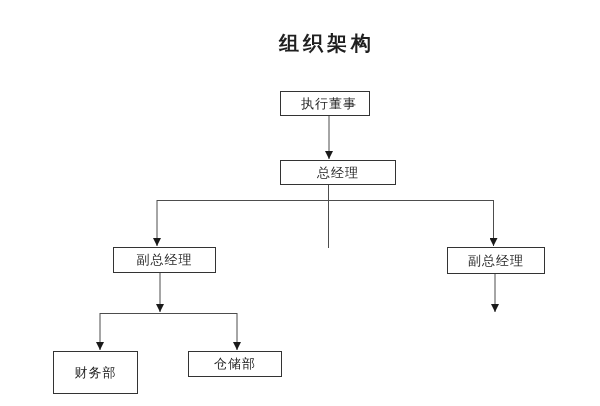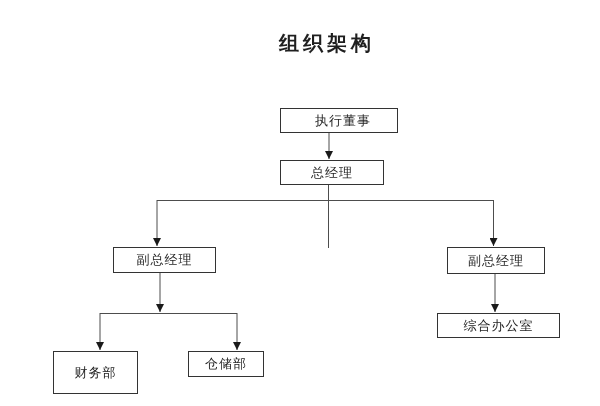--- a/index.html
+++ b/index.html
@@ -41,27 +41,27 @@
     border: 1px solid #333333;
     background: #ffffff;
     display: flex;
     align-items: center;
     justify-content: center;
     font-size: 13px;
     letter-spacing: 1px;
     color: #1f1f1f;
     white-space: nowrap;
   }
-  .n-exec      { left: 265px; top:  108px; width:  118px; height: 25px; padding-left: 8px; }
-  .n-gm        { left: 265px; top: 160px; width:  104px; height: 25px; }
+  .n-exec      { left: 265px; top:  91px; width:  90px; height: 25px; padding-left: 8px; }
+  .n-gm        { left: 265px; top: 160px; width:  116px; height: 25px; }
   .n-dgm-left  { left:  98px; top: 247px; width: 103px; height: 26px; }
   .n-biz       { left: 270px; top: 248px; width:  90px; height: 25px; }
   .n-dgm-right { left: 432px; top: 247px; width:  98px; height: 27px; }
   .n-finance   { left:  38px; top: 351px; width:  85px; height: 43px; }
-  .n-warehouse { left: 173px; top: 351px; width:  76px; height: 26px; }
+  .n-warehouse { left: 173px; top: 351px; width:  94px; height: 26px; }
   .n-office    { left: 422px; top: 313px; width: 123px; height: 25px; }
   line { stroke: #4d4d4d; stroke-width: 1; }
 </style>
 </head>
 <body>
 
 <div class="canvas">
 
   <div class="diagram-title">组织架构</div>
 
@@ -99,15 +99,14 @@
 
   <div class="node n-dgm-left">副总经理</div>
 
 
   <div class="node n-dgm-right">副总经理</div>
 
   <div class="node n-finance">财务部</div>
 
   <div class="node n-warehouse">仓储部</div>
 
-  <div class="node n-office">综合办公室</div>
 
 </div>
 
 </body></html>

